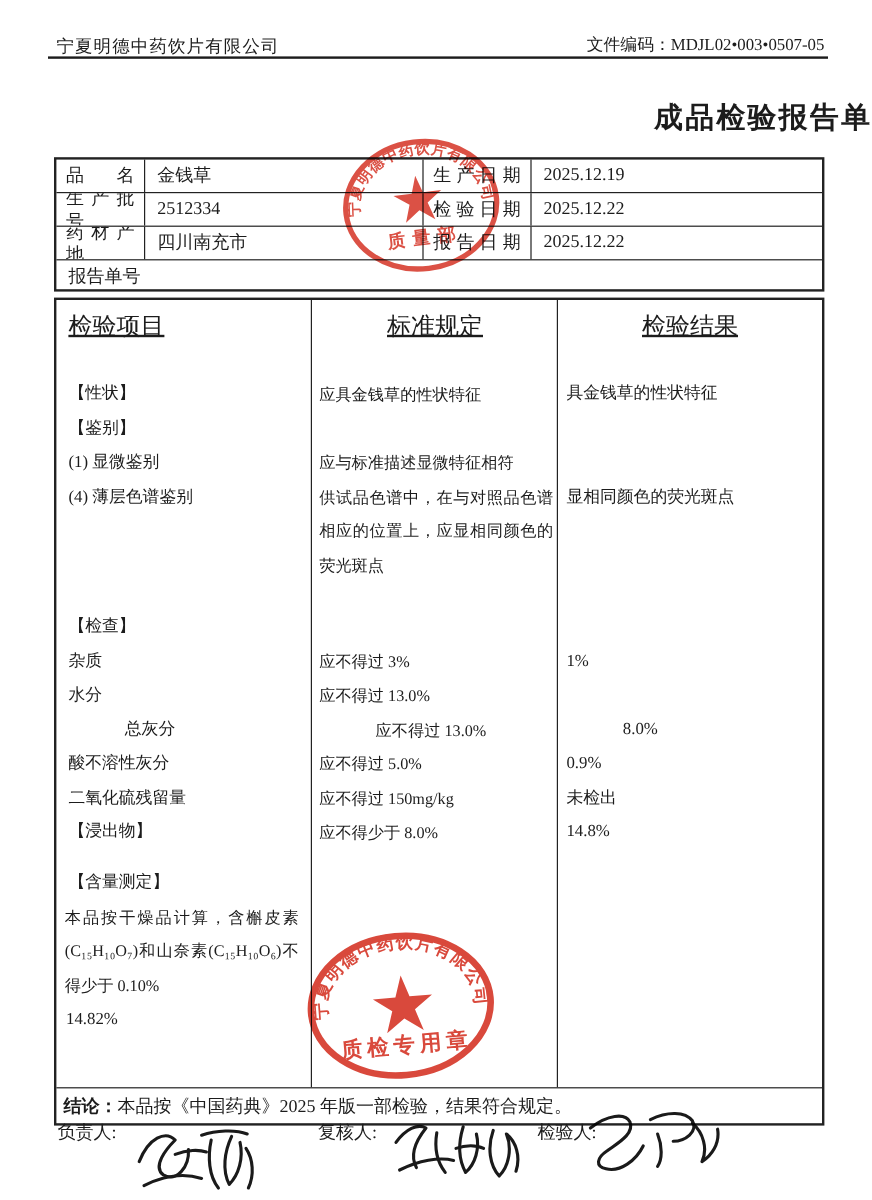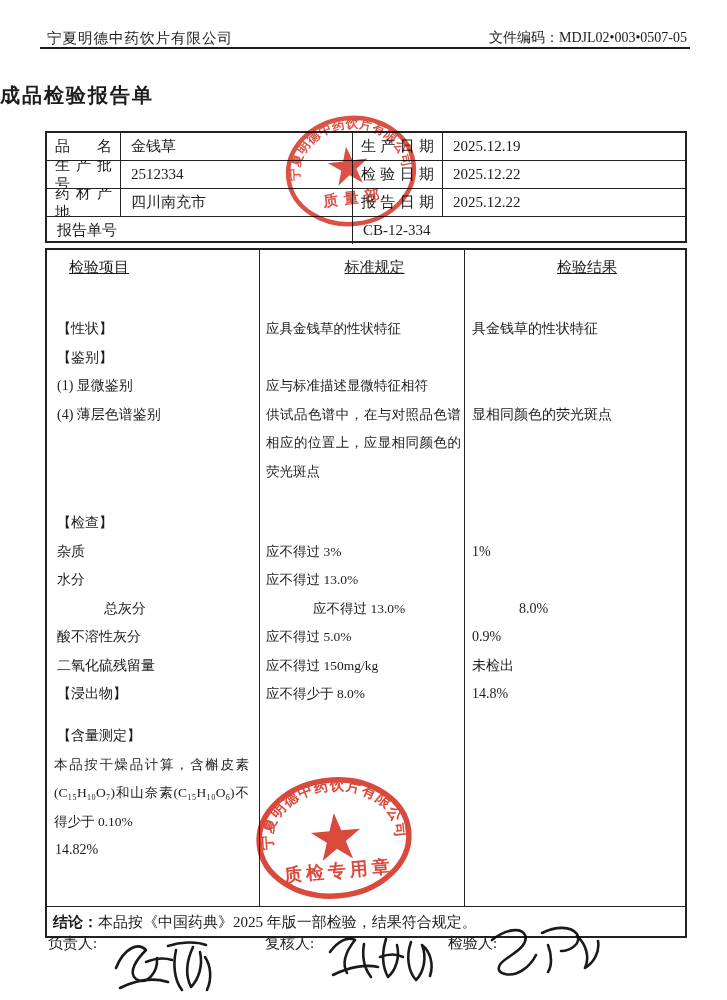--- a/index.html
+++ b/index.html
@@ -12,21 +12,21 @@
     overflow:hidden;
   }
   .abs{position:absolute;}
 
   
   #company{left:47px;top:29px;font-size:14.5px;letter-spacing:1px;}
   #doccode{right:40px;top:29px;font-size:14px;}
   #headrule{left:40px;top:47px;width:650px;height:2px;background:#1c1c1c;}
 
   
-  #title{left:0;top:82px;width:727px;text-align:left;font-size:20px;font-weight:bold;letter-spacing:2px;}
+  #title{left:0;top:82px;width:727px;text-align:right;font-size:24px;font-weight:bold;letter-spacing:2px;}
 
   
   #infotable{
     left:45px;top:131px;width:642px;height:112px;
     border:2px solid #222;box-sizing:border-box;
     font-size:15px;
   }
   .irow{display:flex;height:27px;border-bottom:1px solid #222;}
   .irow:last-child{border-bottom:none;}
   .icell{box-sizing:border-box;border-right:1px solid #222;display:flex;align-items:center;overflow:hidden;}
@@ -39,21 +39,21 @@
   .vcell{padding-left:10px;}
 
   
   #maintable{
     left:45px;top:248px;width:642px;height:690px;
     border:2px solid #222;box-sizing:border-box;
     font-size:14px;
   }
   #vline1{left:212px;top:0;width:1px;height:656px;background:#222;}
   #vline2{left:417px;top:0;width:1px;height:656px;background:#222;}
-  .mhead{top:8px;text-decoration:underline;font-size:15px;margin-left:12px;}
+  .mhead{top:8px;text-decoration:underline;font-size:20px;}
   #mh-item{left:10px;}
   #mh-std{left:213px;width:205px;text-align:center;}
   #mh-res{left:418px;width:220px;text-align:center;}
   .mrow{position:absolute;left:0;width:638px;display:flex;line-height:28.5px;}
   .mcell-item{width:212px;box-sizing:border-box;padding-left:10px;}
   .mcell-std{width:205px;box-sizing:border-box;padding-left:7px;padding-right:3px;font-size:13.5px;text-align:justify;}
   .mcell-res{width:221px;box-sizing:border-box;padding-left:8px;}
 
   
   #conclrow{left:0;top:656px;width:638px;height:31px;border-top:1px solid #222;
@@ -107,21 +107,20 @@
           <span>药材产地</span>
         </div>
       <div class="icell w-v1 vcell">四川南充市</div>
       <div class="icell w-l2 jlabel">
           <span>报告日期</span>
         </div>
       <div class="icell w-v2 vcell">2025.12.22</div>
     </div>
     <div class="irow">
       <div class="icell vcell" style="width:306px;">报告单号</div>
-      <div class="icell vcell" style="flex:1;">CB-12-334</div>
     </div>
   </div>
 
   <div class="abs" id="maintable">
     <div class="abs" id="vline1"></div>
     <div class="abs" id="vline2"></div>
     <div class="abs mhead" id="mh-item">检验项目</div>
     <div class="abs mhead" id="mh-std">标准规定</div>
     <div class="abs mhead" id="mh-res">检验结果</div>
     <div id="mrows">

